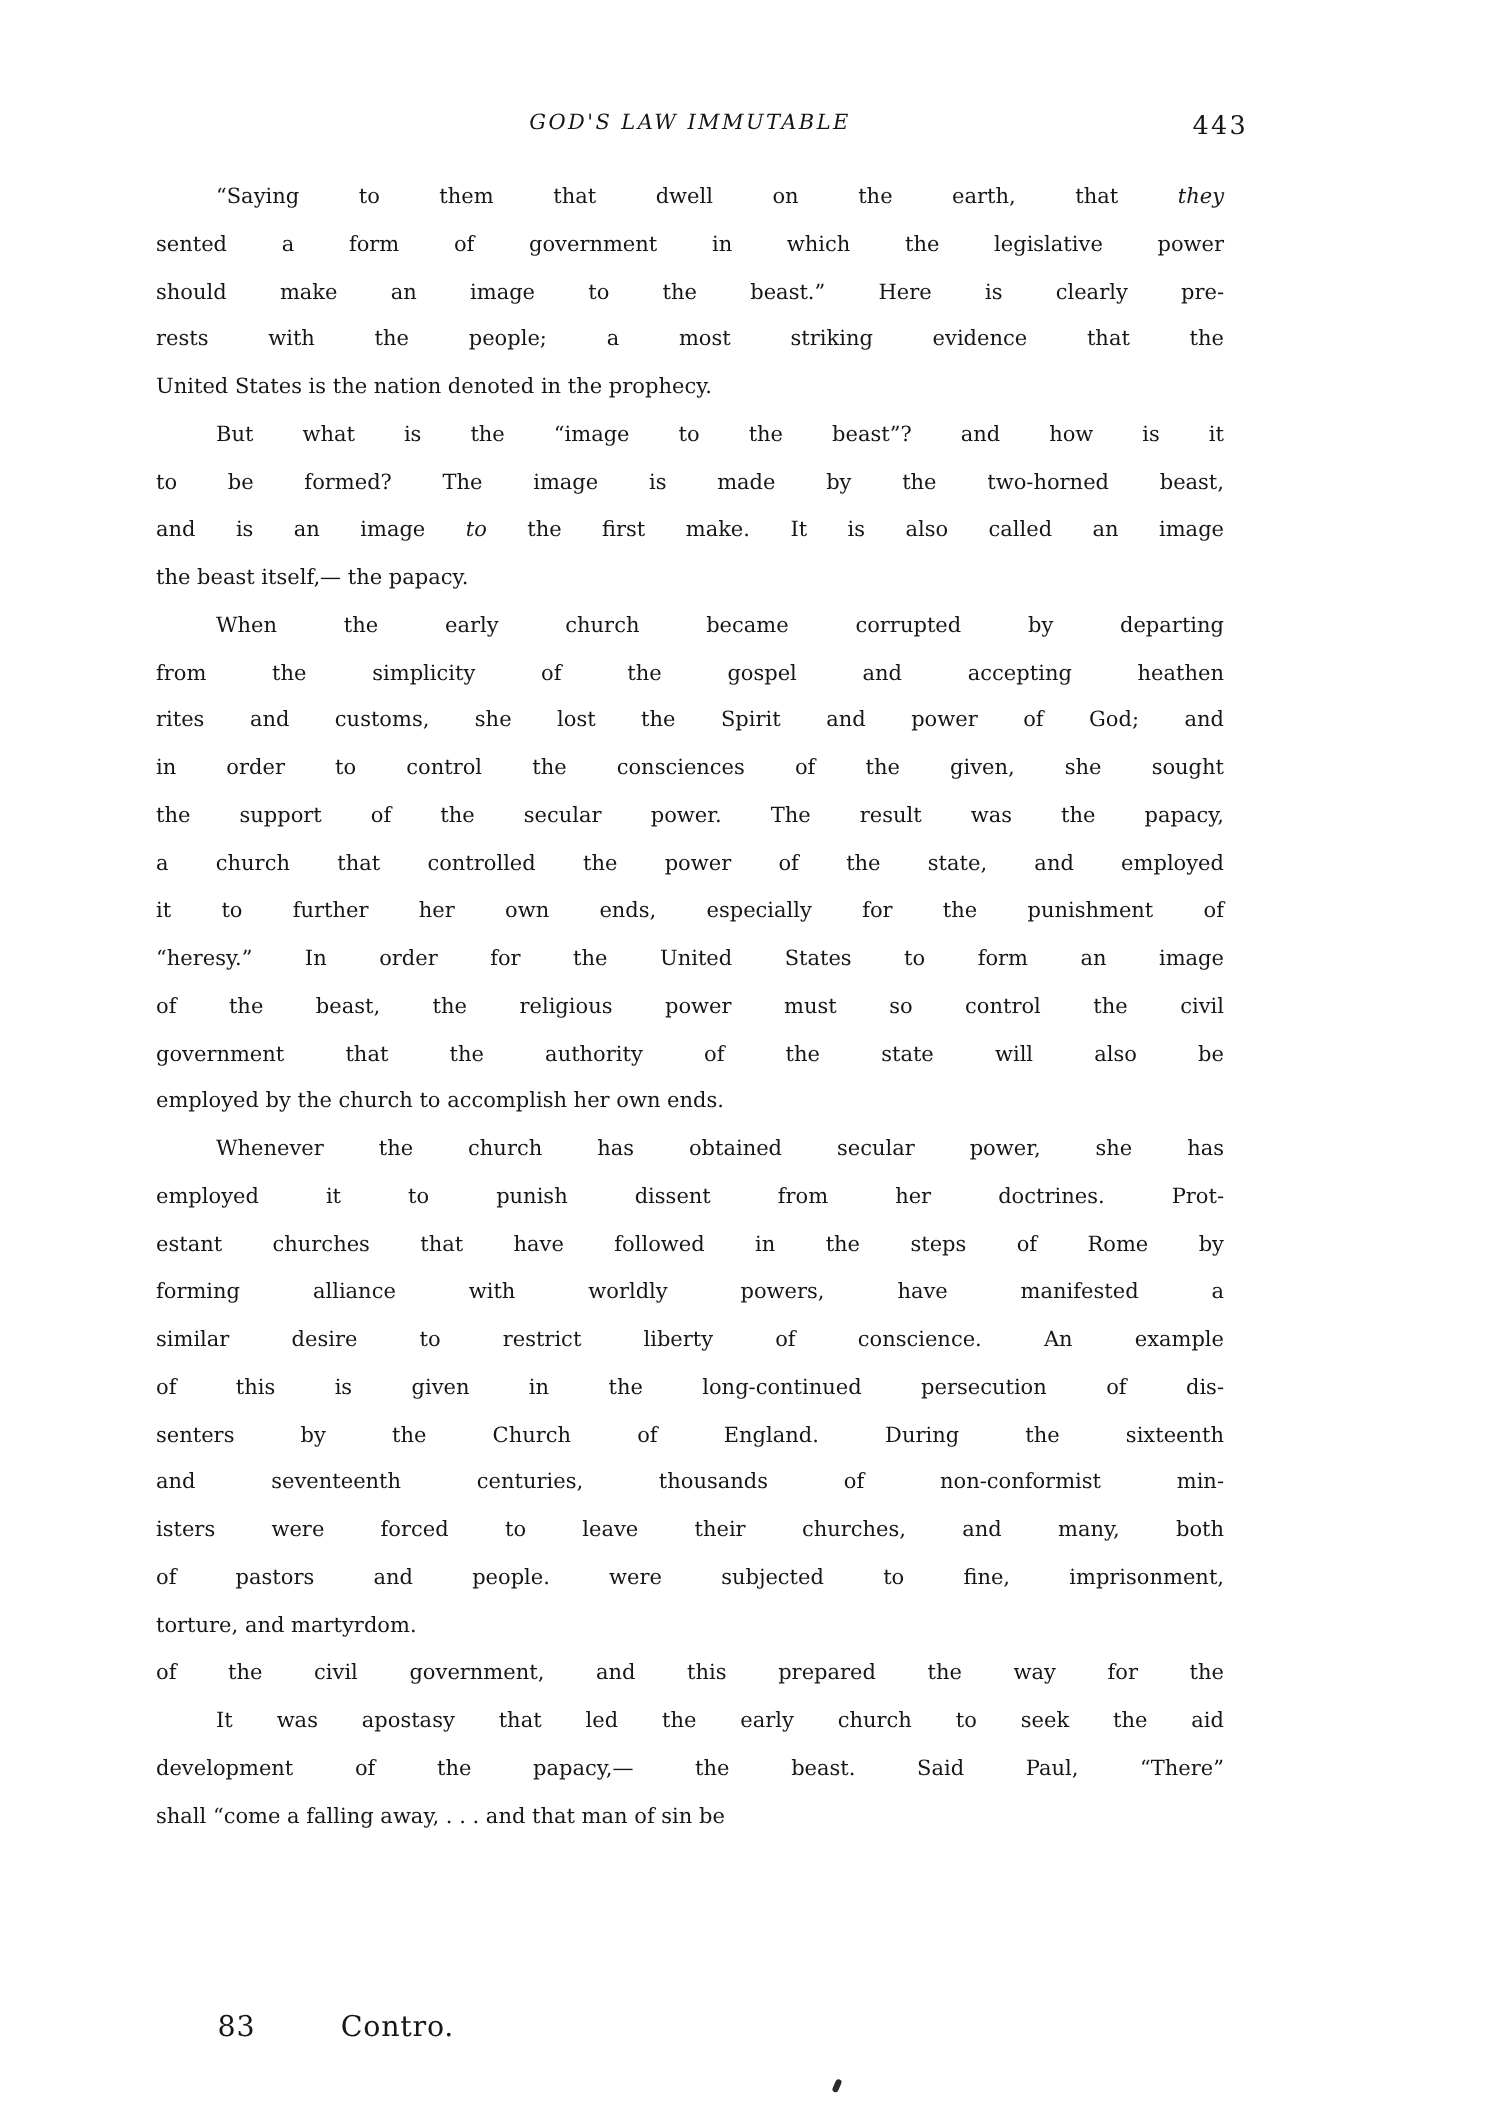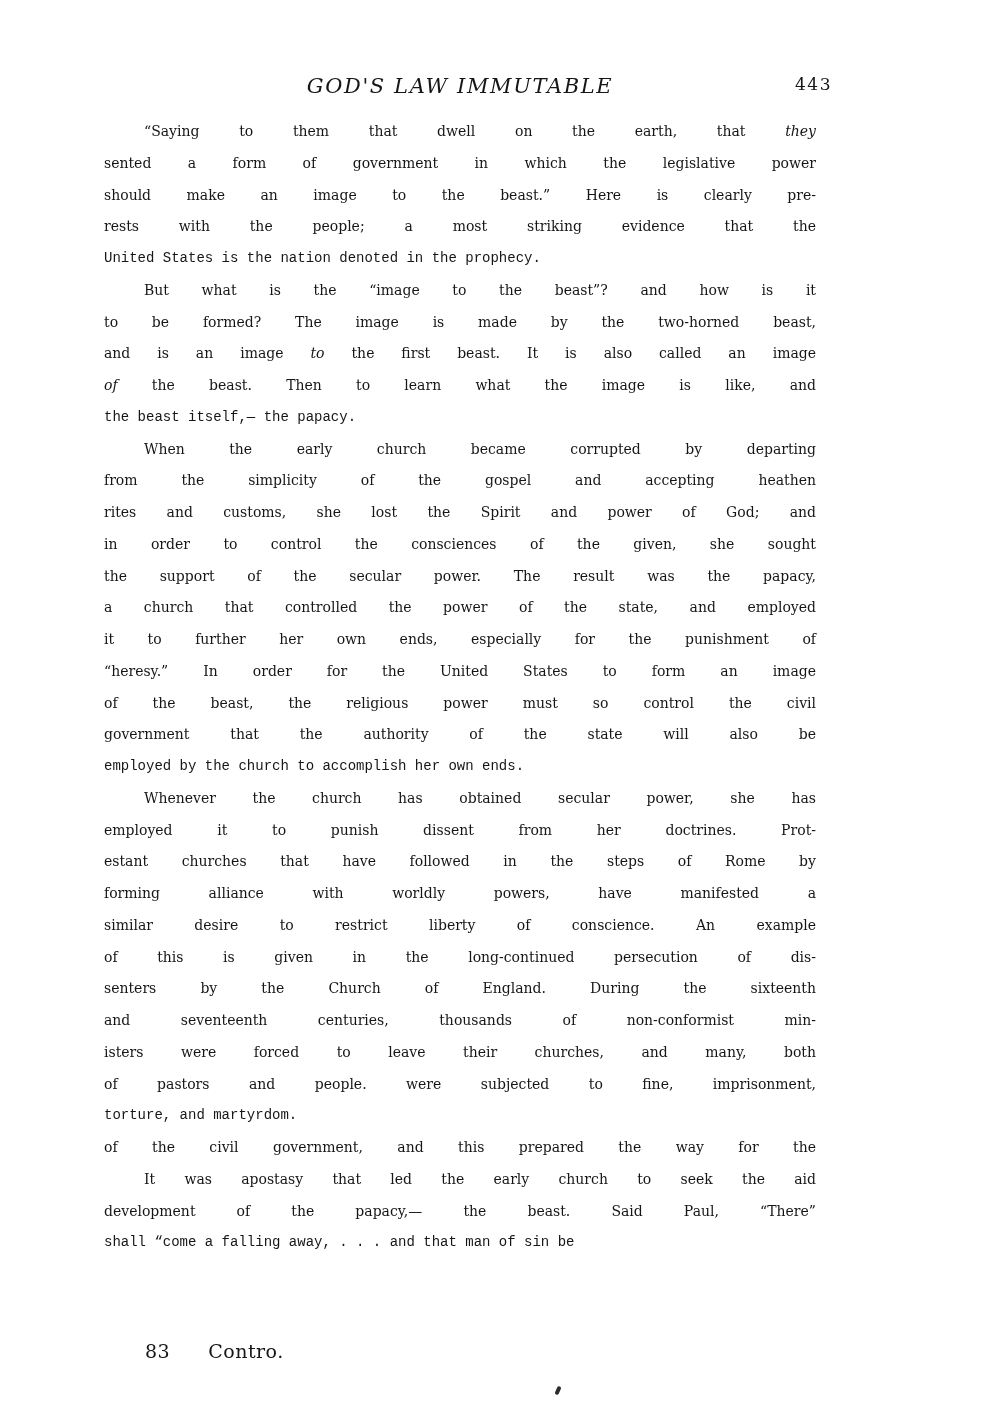--- a/index.html
+++ b/index.html
@@ -17,21 +17,21 @@
     top: 74px;
     left: 104px;
     width: 712px;
     height: 28px;
   }
   .header-title {
     position: absolute;
     left: 50%;
     transform: translateX(-50%);
     font-style: italic;
-    font-size: 21px;
+    font-size: 14px;
     letter-spacing: 1.6px;
     white-space: nowrap;
   }
   .page-number {
     position: absolute;
     right: -16px;
     top: 0;
     font-size: 17px;
     letter-spacing: 1.5px;
   }
@@ -43,31 +43,31 @@
   }
   .paragraph { margin: 0; padding: 0; }
   .line {
     font-size: 14px;
     line-height: 31.75px;
     height: 31.75px;
     text-align: justify;
     text-align-last: justify;
     overflow: visible;
   }
-  .line.lastline { text-align-last: left; font-family: Liberation Mono, monospace; }
+  .line.lastline { text-align-last: left; }
   .line.firstline { text-indent: 40px; }
   .it { font-style: italic; }
   .footer {
     position: absolute;
     left: 145px;
     top: 1340px;
     font-size: 19px;
     letter-spacing: 0.5px;
   }
-  .sig-label { margin-left: 38px; }
+  .sig-label { margin-left: 57px; }
   .speck {
     position: absolute;
     left: 556px;
     top: 1386px;
     width: 4px;
     height: 9px;
     background: #2b2b2b;
     border-radius: 2px;
     transform: rotate(24deg);
   }
@@ -85,22 +85,21 @@
       <div class="paragraph">
         <div class="line firstline"><span>“Saying to them that dwell on the earth, that </span><span class="it">they</span></div>
         <div class="line"><span>sented a form of government in which the legislative power</span></div>
         <div class="line"><span>should make an image to the beast.” Here is clearly pre-</span></div>
         <div class="line"><span>rests with the people; a most striking evidence that the</span></div>
         <div class="line lastline"><span>United States is the nation denoted in the prophecy.</span></div>
       </div>
       <div class="paragraph">
         <div class="line firstline"><span>But what is the “image to the beast”? and how is it</span></div>
         <div class="line"><span>to be formed? The image is made by the two-horned beast,</span></div>
-        <div class="line"><span>and is an image </span><span class="it">to</span><span> the first beast. It is also called an image</span></div>
-        <div class="line"><span class="it">of</span><span> the beast. Then to learn what the image is like, and</span></div>
+        <div class="line"><span>and is an image </span><span class="it">to</span><span> the first make. It is also called an image</span></div>
         <div class="line lastline"><span>the beast itself,— the papacy.</span></div>
       </div>
       <div class="paragraph">
         <div class="line firstline"><span>When the early church became corrupted by departing</span></div>
         <div class="line"><span>from the simplicity of the gospel and accepting heathen</span></div>
         <div class="line"><span>rites and customs, she lost the Spirit and power of God; and</span></div>
         <div class="line"><span>in order to control the consciences of the given, she sought</span></div>
         <div class="line"><span>the support of the secular power. The result was the papacy,</span></div>
         <div class="line"><span>a church that controlled the power of the state, and employed</span></div>
         <div class="line"><span>it to further her own ends, especially for the punishment of</span></div>

